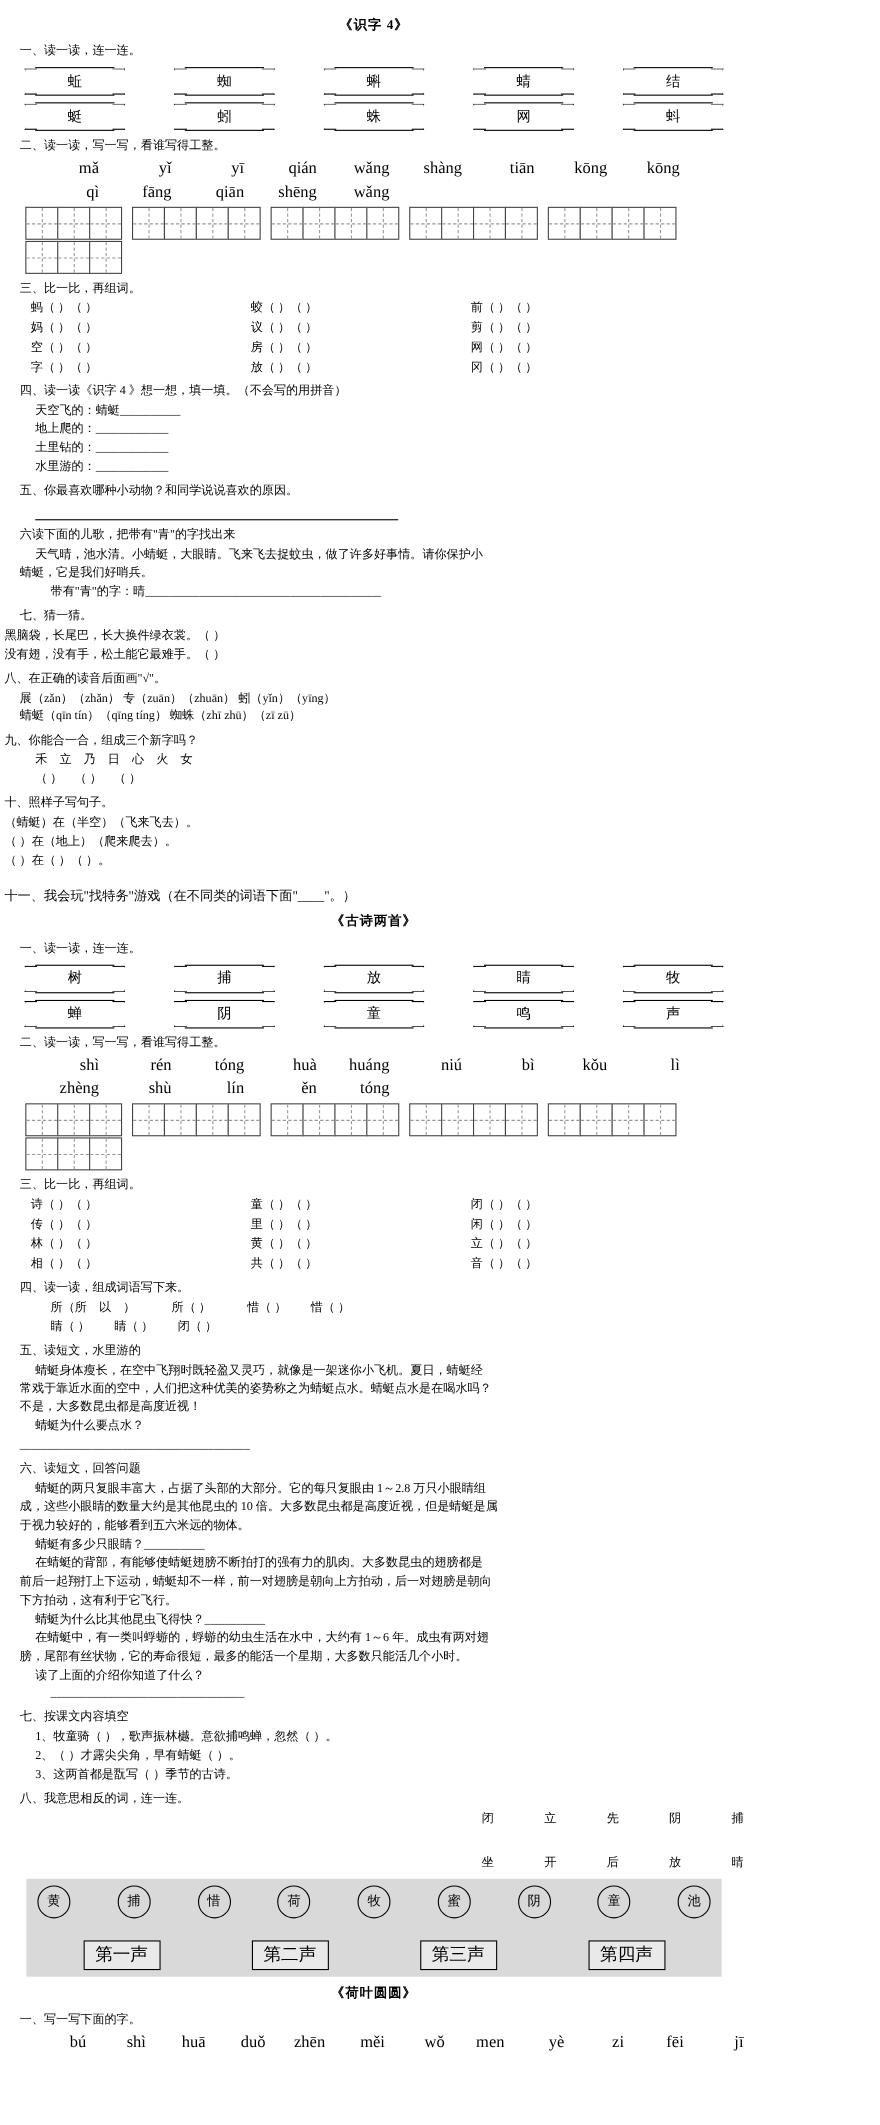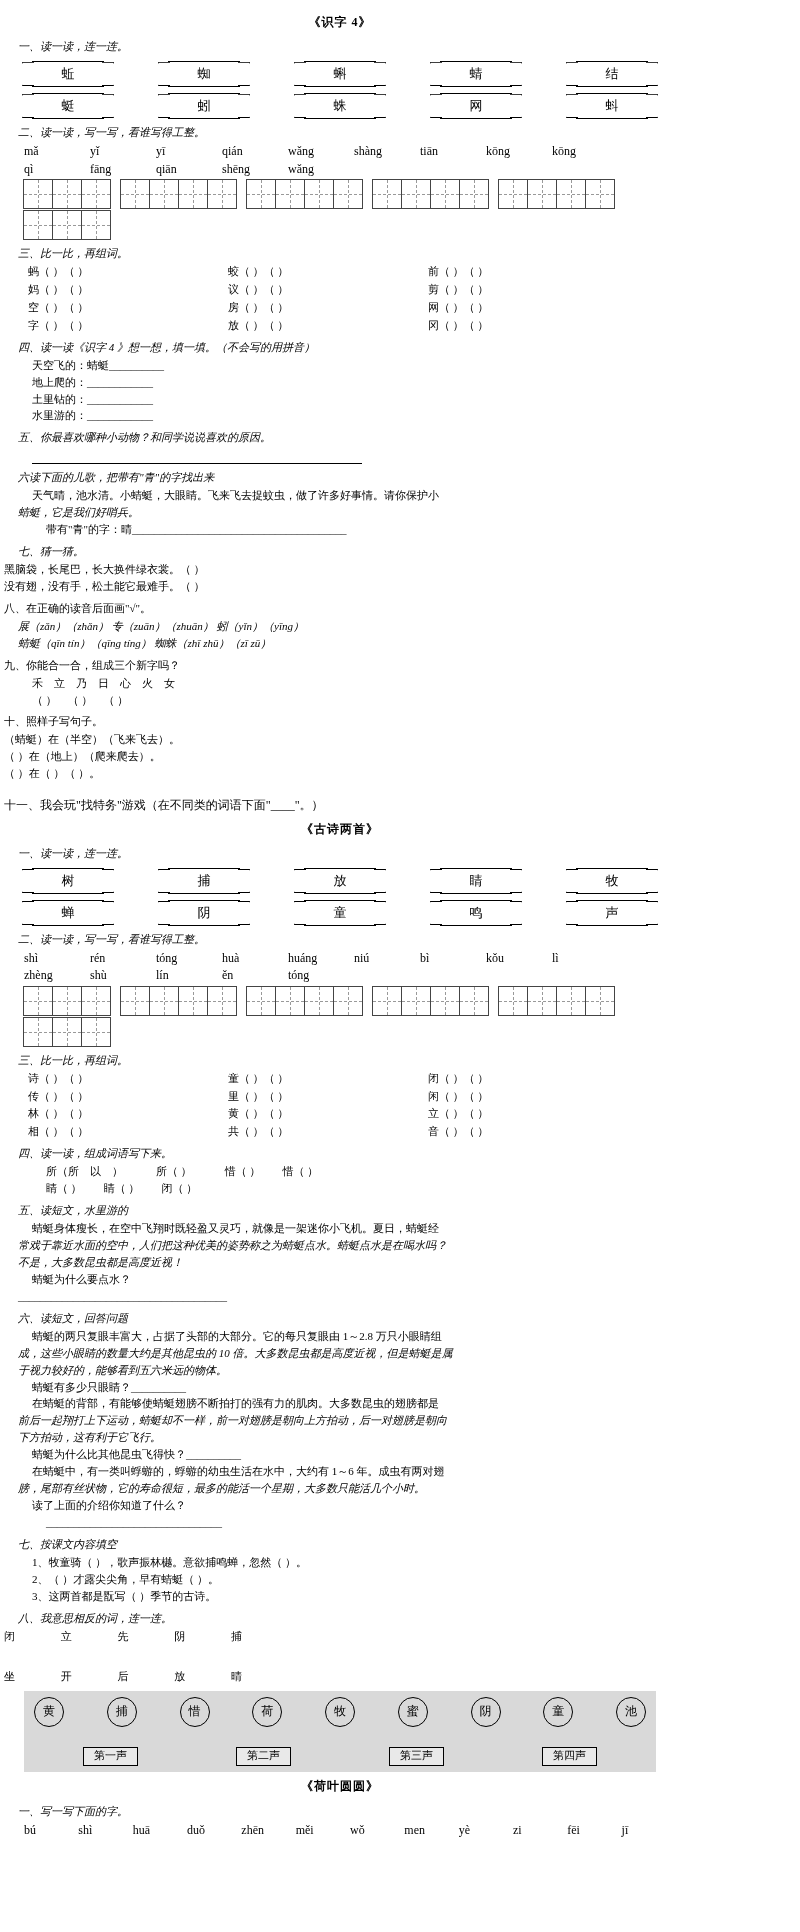--- a/index.html
+++ b/index.html
@@ -10,21 +10,21 @@
     color:#000;
     font-size:11px;
     line-height:1.45;
   }
   .page{width:680px;padding:8px 0 20px 0;box-sizing:border-box;}
   .inner{width:672px;margin:0 auto;}
   .doc-title{text-align:center;font-size:12px;font-weight:bold;margin:6px 0 8px 0;letter-spacing:1px;}
   .sec{margin-top:6px;}
   .sec-h{font-size:11px;margin:4px 0 2px 0;}
   .line{margin:1px 0;}
-  .ind1{padding-left:14px;font-style:italic;}
+  .ind1{padding-left:14px;}
   .ind2{padding-left:28px;}
   .ind3{padding-left:42px;}
   .blank{display:inline-block;border-bottom:1px solid #000;min-width:60px;height:11px;vertical-align:bottom;}
   .blank.xxl{min-width:330px;}
 
   
   .ribbon-row{display:flex;justify-content:space-between;margin:6px 0;padding:0 28px;}
   .ribbon{
     position:relative;width:72px;height:24px;
     display:flex;align-items:center;justify-content:center;
@@ -36,37 +36,37 @@
     content:"";position:absolute;top:0;width:12px;height:24px;
     border:1px solid #000;box-sizing:border-box;
   }
   .ribbon:before{left:-10px;border-right:none;
     clip-path:polygon(100% 0,0 0,55% 50%,0 100%,100% 100%);}
   .ribbon:after{right:-10px;border-left:none;
     clip-path:polygon(0 0,100% 0,45% 50%,100% 100%,0 100%);}
 
   
   .pin-row{display:flex;padding-left:20px;gap:0;}
-  .pin-cell{width:66px;text-align:left;font-size:12px;font-family:"Liberation Serif",serif;}
+  .pin-cell{width:66px;text-align:right;font-size:15px;font-family:"Liberation Serif",serif;}
   .grid-row{display:flex;padding-left:20px;margin-top:1px;flex-wrap:nowrap;}
   .grid-group{display:flex;margin-right:10px;}
   .tz{
     width:30px;height:30px;box-sizing:border-box;
     border:1px solid #444;margin-left:-1px;position:relative;background:#fff;
   }
   .tz:before{content:"";position:absolute;left:50%;top:0;bottom:0;border-left:1px dashed #999;}
   .tz:after{content:"";position:absolute;top:50%;left:0;right:0;border-top:1px dashed #999;}
 
   
   .cmp{display:flex;padding-left:24px;margin:2px 0;}
   .cmp .col{width:200px;}
-  .center{text-align:left;}
+  .center{text-align:right;}
   .sp2{display:inline-block;width:54px;}
   .tone-row{display:flex;justify-content:space-around;margin-top:2px;}
-  .tone-box{border:1px solid #000;padding:1px 10px;font-size:11px;background:#e9e9e9;font-family:Liberation Mono, monospace;}
+  .tone-box{border:1px solid #000;padding:1px 10px;font-size:16px;background:#e9e9e9;}
   .guess-panel{background:#d9d9d9;padding:6px 10px;margin:4px 20px;}
   .guess-chars{display:flex;justify-content:space-between;}
   .circ{
     width:28px;height:28px;border:1px solid #000;border-radius:50%;
     display:flex;align-items:center;justify-content:center;font-size:12px;background:#d9d9d9;
   }
   .hr-space{height:8px;}
 </style>
 </head>
 <body>

